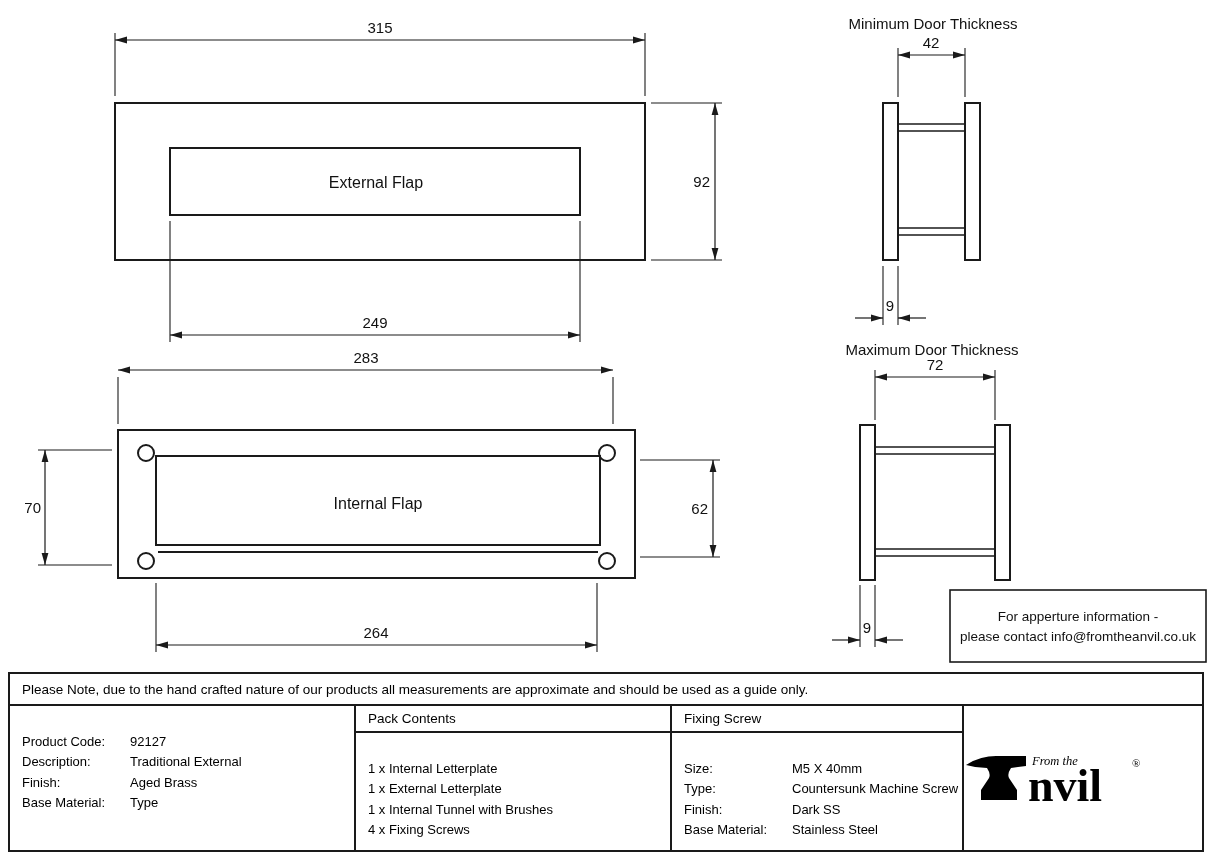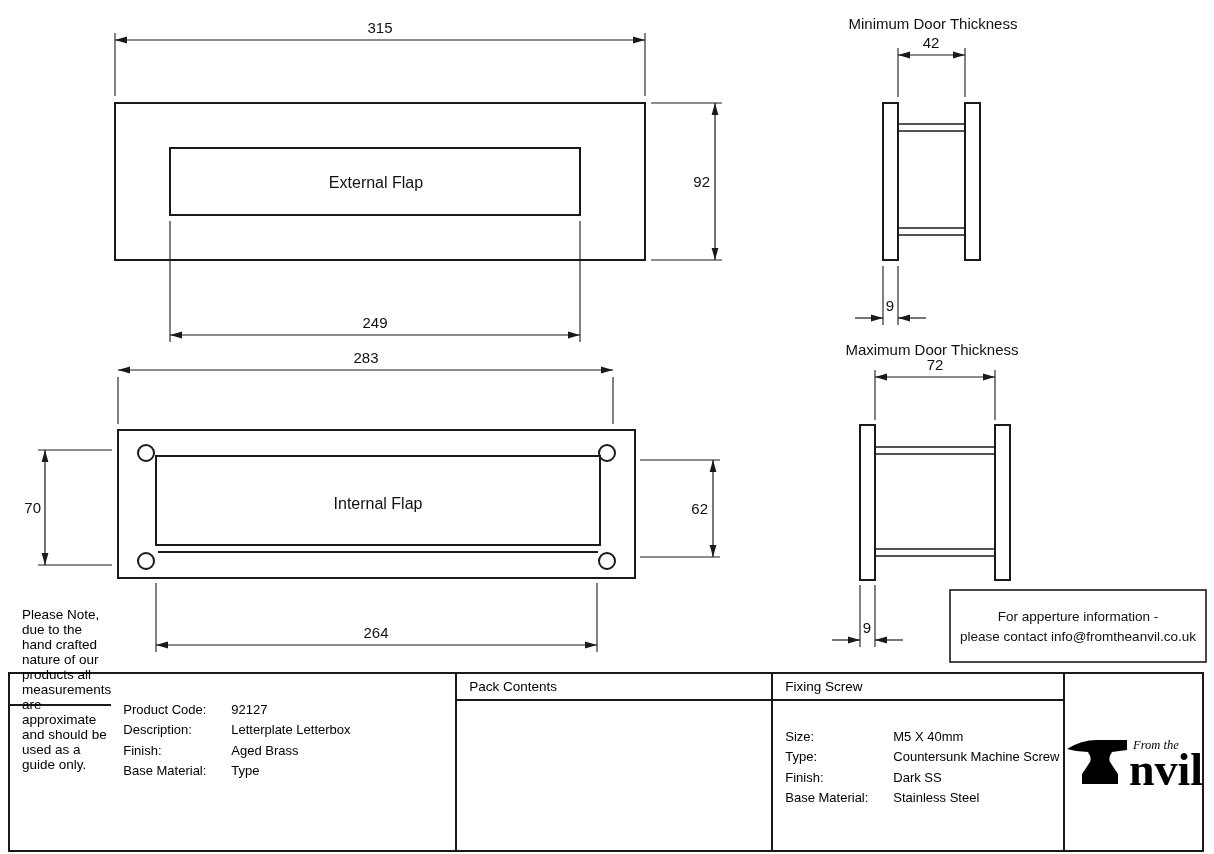--- a/index.html
+++ b/index.html
@@ -18,21 +18,21 @@
   .arrow  { fill:#1a1a1a; stroke:none; }
 
   .dimt  { font:15px "Liberation Sans",sans-serif; fill:#111; }
   .lbl   { font:16px "Liberation Sans",sans-serif; fill:#111; }
   .title { font:15px "Liberation Sans",sans-serif; fill:#111; }
   .apnote{ font:13.5px "Liberation Sans",sans-serif; fill:#111; }
 
   
   .lower { position:absolute; left:8px; top:672px; width:1196px; height:180px;
            border:2px solid #1a1a1a; box-sizing:border-box;
-           display:flex; flex-direction:row; background:#fff; }
+           display:flex; flex-direction:column; background:#fff; }
   .notebar { height:32px; border-bottom:2px solid #1a1a1a; box-sizing:border-box;
              display:flex; align-items:center; padding-left:12px; font-size:13.5px; }
   .spec-table { flex:1; display:flex; min-height:0; }
   .col { display:flex; flex-direction:column; box-sizing:border-box; border-right:2px solid #1a1a1a; }
   .col-product { width:346px; }
   .col-pack    { width:316px; }
   .col-screw   { width:292px; }
   .col-logo    { flex:1; border-right:none; align-items:center; justify-content:center; }
   .col-header  { height:27px; border-bottom:2px solid #1a1a1a; box-sizing:border-box;
                  display:flex; align-items:center; padding-left:12px; font-size:13.5px; }
@@ -198,35 +198,41 @@
     <div class="spec-table">
 
       <div class="col col-product">
         <div class="col-body">
           <div class="kv-row">
             <span class="k">Product Code:</span>
             <span class="v">92127</span>
           </div>
           <div class="kv-row">
             <span class="k">Description:</span>
-            <span class="v">Letterplate Letterbox</span>
+            <span class="v">Traditional External</span>
           </div>
           <div class="kv-row">
             <span class="k">Finish:</span>
             <span class="v">Aged Brass</span>
           </div>
           <div class="kv-row">
             <span class="k">Base Material:</span>
             <span class="v">Type</span>
           </div>
         </div>
       </div>
 
       <div class="col col-pack">
         <div class="col-header">Pack Contents</div>
+        <div class="col-body">
+          <div class="pack-item">1 x Internal Letterplate</div>
+          <div class="pack-item">1 x External Letterplate</div>
+          <div class="pack-item">1 x Internal Tunnel with Brushes</div>
+          <div class="pack-item">4 x Fixing Screws</div>
+        </div>
       </div>
 
       <div class="col col-screw">
         <div class="col-header">Fixing Screw</div>
         <div class="col-body">
           <div class="kv-row">
             <span class="k">Size:</span>
             <span class="v">M5 X 40mm</span>
           </div>
           <div class="kv-row">

